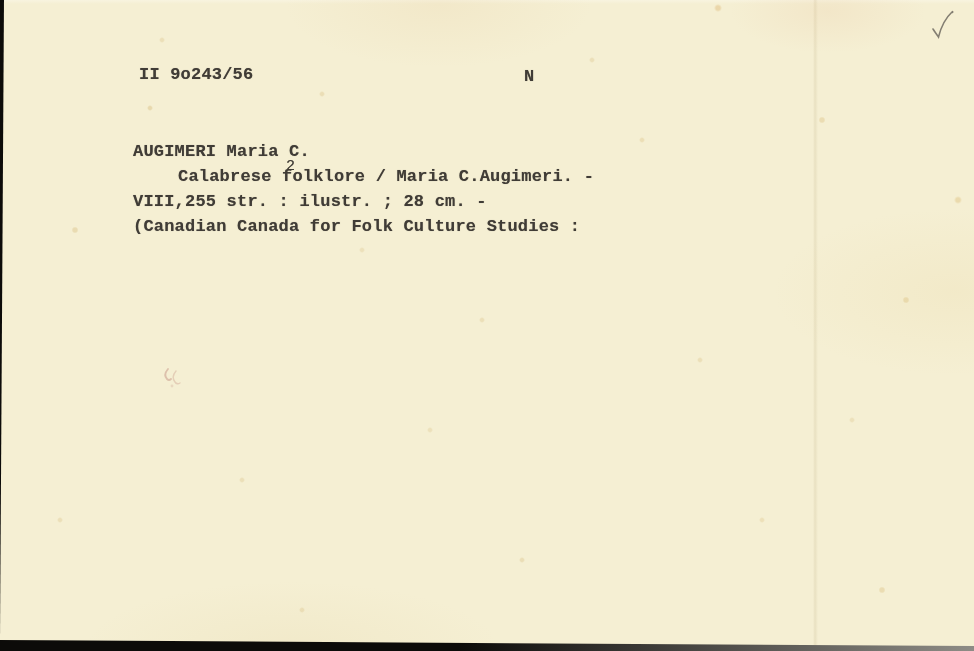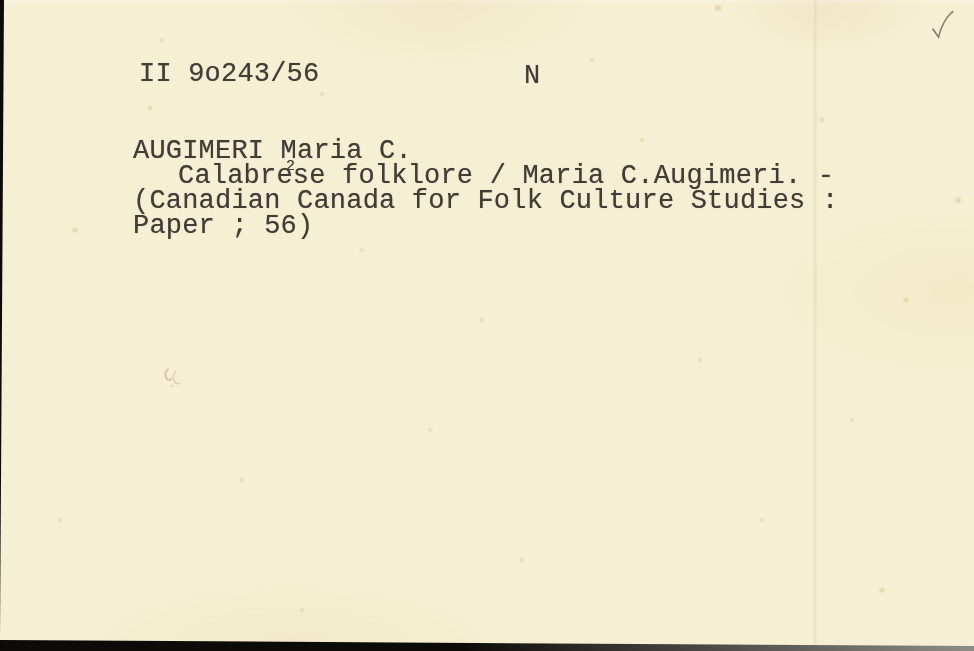--- a/index.html
+++ b/index.html
@@ -47,26 +47,27 @@
       
       linear-gradient(90deg, transparent 813px, rgba(168,150,100,.16) 815px, transparent 818px),
       
       linear-gradient(to bottom, rgba(255,255,252,.3) 0 2px, transparent 6px),
       var(--paper, #f5efd3);
     clip-path: polygon(4px 0%, 100% 0%, 100% calc(100% - 5px), 0% calc(100% - 11px));
   }
 
   .typewriter {
     font-family: "Liberation Mono", "DejaVu Sans Mono", monospace;
-    font-size: 27px;
+    font-size: 17px;
     line-height: 25px;
     color: var(--ink, #403c36);
     text-shadow: 0 0 0.7px rgba(62,58,51,.55);
     white-space: pre;
     letter-spacing: 0.2px;
+    font-weight: bold;
   }
 
   .call-number { position: absolute; left: 139px; top: 64px; }
   .letter-mark { position: absolute; left: 524px; top: 66px; }
 
   .body-block { position: absolute; left: 133px; top: 141px; }
   .body-block .line { height: 25px; }
   .body-block .line.indent { padding-left: 45px; }
 
   .correction {
@@ -85,22 +86,22 @@
 
 <div class="card">
 
   <span class="typewriter call-number">II 9o243/56</span>
 
   <span class="typewriter letter-mark">N</span>
 
   <div class="body-block">
     <div class="typewriter line">AUGIMERI Maria C.</div>
     <div class="typewriter line indent">Calabrese folklore / Maria C.Augimeri. -</div>
+    <div class="typewriter line">VIII,255 str. : ilustr. ; 28 cm. -</div>
     <div class="typewriter line">(Canadian Canada for Folk Culture Studies :</div>
-    <div class="typewriter line">Paper ; 56)</div>
   </div>
 
   <span class="correction">2</span>
 
   <svg class="checkmark" width="26" height="32" viewBox="0 0 26 32">
     <path d="M2 19 C4.5 23 6.5 25.5 7.5 27 C9.5 19 14.5 8 21 2 C21.5 1.5 22 1.5 21.5 2.5" fill="none" stroke="var(--pencil, #6e6a60)" stroke-width="1.6" stroke-linecap="round" opacity="0.85"></path>
   </svg>
 
   <svg class="smudge" width="34" height="30" viewBox="0 0 34 30">
     <path d="M10 3 Q5 9 9 13 Q11 15 13 13" fill="none" stroke="var(--smudge, #c08a7c)" stroke-width="1.8" stroke-linecap="round"></path>

